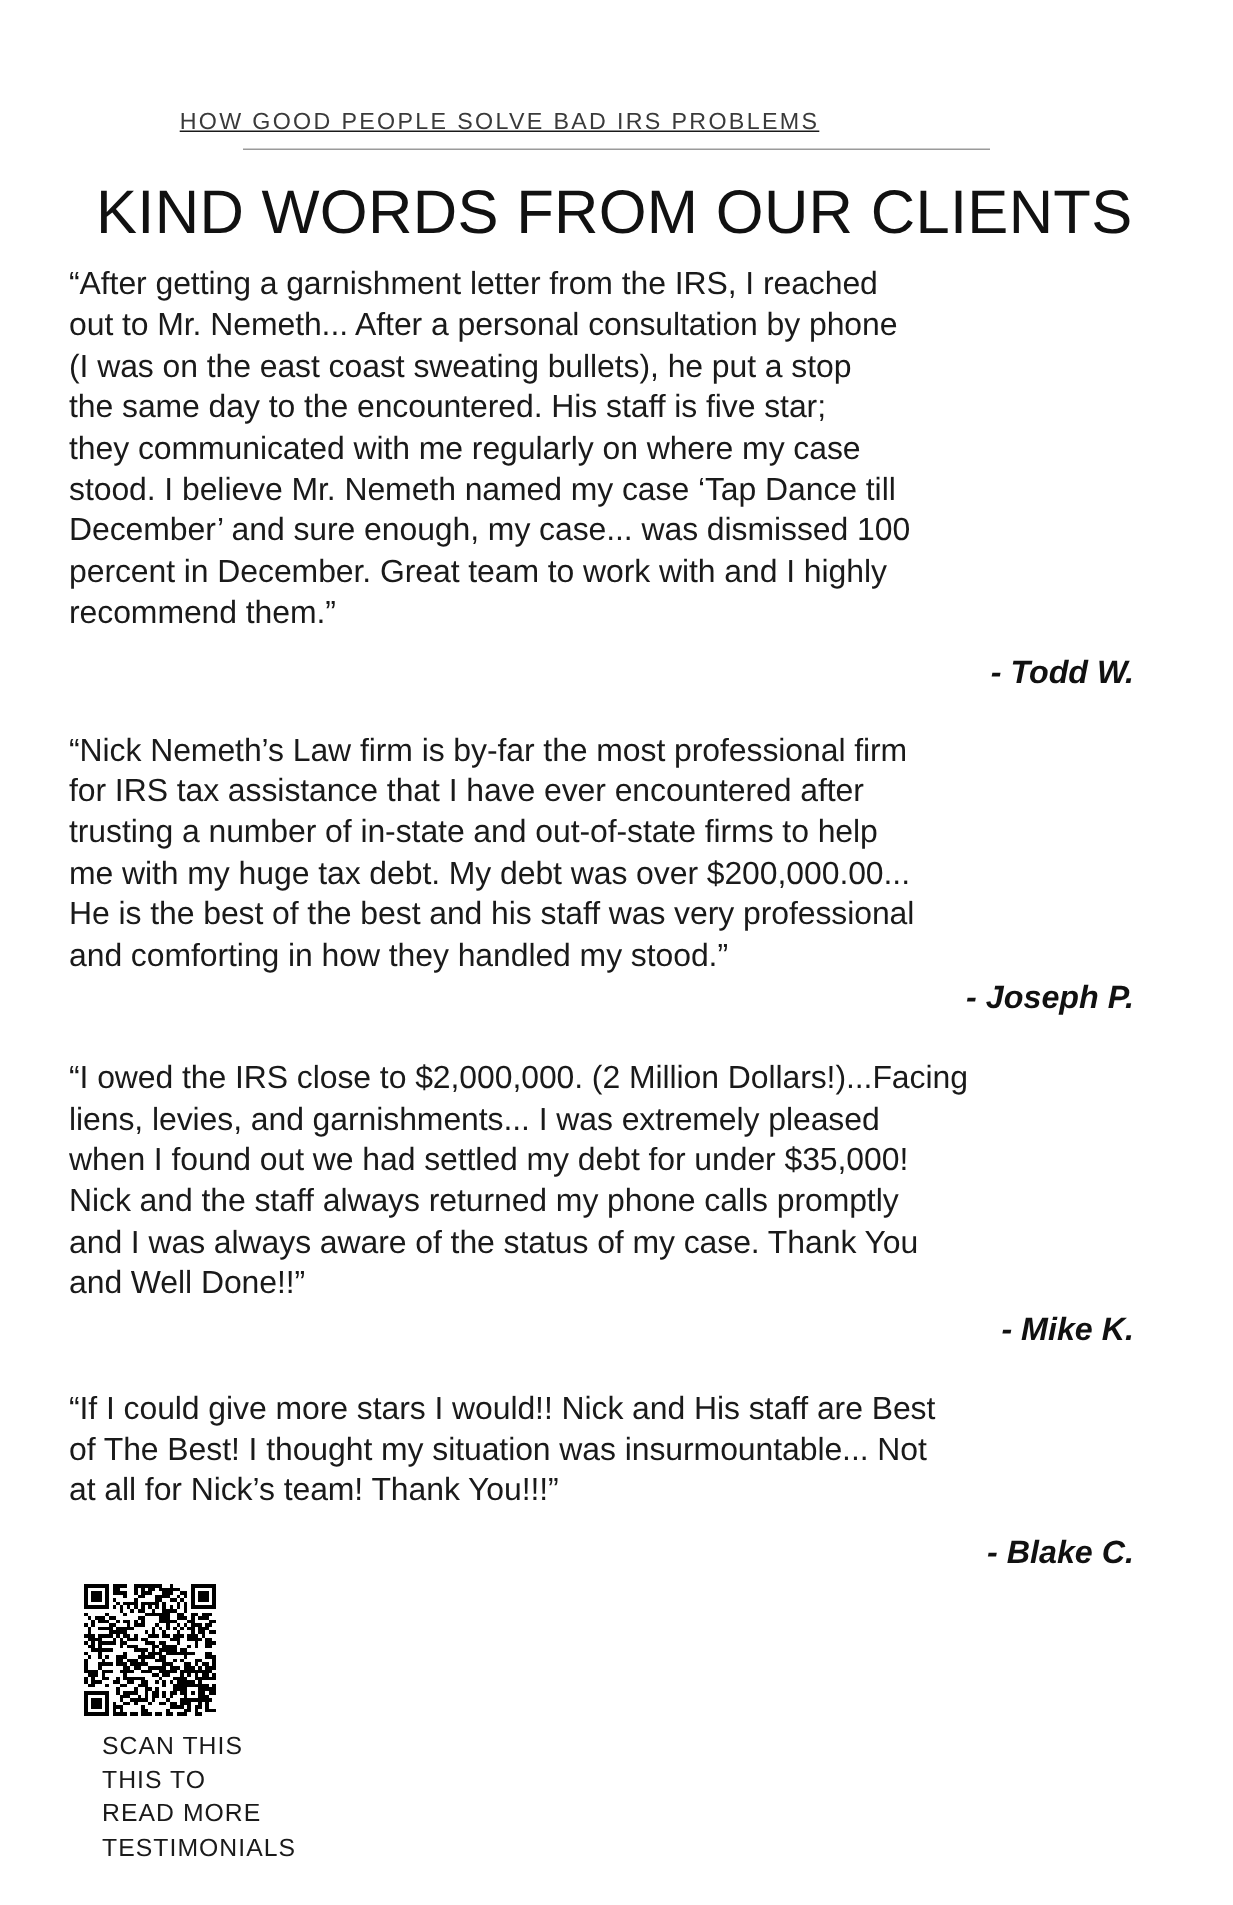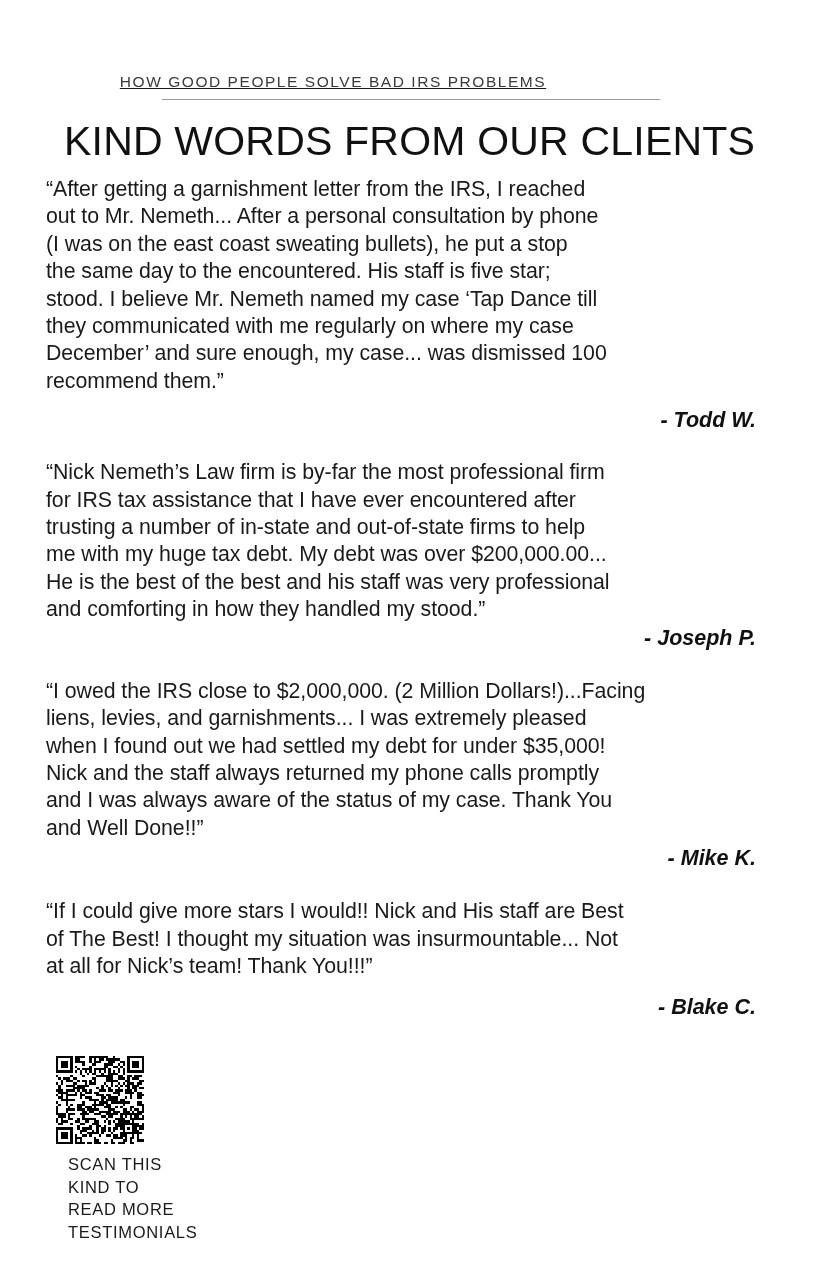--- a/index.html
+++ b/index.html
@@ -149,23 +149,24 @@
   <h1 class="page-title">KIND WORDS FROM OUR CLIENTS</h1>
 
   <div class="testimonials">
 
     <div class="testimonial t0">
       <div class="quote-body">
           <span class="quote-line">“After getting a garnishment letter from the IRS, I reached</span>
           <span class="quote-line">out to Mr. Nemeth... After a personal consultation by phone</span>
           <span class="quote-line">(I was on the east coast sweating bullets), he put a stop</span>
           <span class="quote-line">the same day to the encountered. His staff is five star;</span>
+          <span class="quote-line">they communicated with me regularly on where my case</span>
           <span class="quote-line">stood. I believe Mr. Nemeth named my case ‘Tap Dance till</span>
-          <span class="quote-line">they communicated with me regularly on where my case</span>
           <span class="quote-line">December’ and sure enough, my case... was dismissed 100</span>
+          <span class="quote-line">percent in December. Great team to work with and I highly</span>
           <span class="quote-line">recommend them.”</span>
         </div>
       <div class="attribution">- Todd W.</div>
     </div>
 
     <div class="testimonial t1">
       <div class="quote-body">
           <span class="quote-line">“Nick Nemeth’s Law firm is by-far the most professional firm</span>
           <span class="quote-line">for IRS tax assistance that I have ever encountered after</span>
           <span class="quote-line">trusting a number of in-state and out-of-state firms to help</span>
@@ -201,19 +202,19 @@
 
   <div class="qr-footer">
     <svg class="qr-code" viewBox="0 0 37 37" shape-rendering="crispEdges">
       <rect width="37" height="37" fill="#ffffff"></rect>
       <g fill="#000000" id="qr-cells">
           <path d="M0 0h1v1h-1zM1 0h1v1h-1zM2 0h1v1h-1zM3 0h1v1h-1zM4 0h1v1h-1zM5 0h1v1h-1zM6 0h1v1h-1zM8 0h1v1h-1zM9 0h1v1h-1zM10 0h1v1h-1zM11 0h1v1h-1zM14 0h1v1h-1zM15 0h1v1h-1zM16 0h1v1h-1zM17 0h1v1h-1zM18 0h1v1h-1zM19 0h1v1h-1zM20 0h1v1h-1zM21 0h1v1h-1zM24 0h1v1h-1zM30 0h1v1h-1zM31 0h1v1h-1zM32 0h1v1h-1zM33 0h1v1h-1zM34 0h1v1h-1zM35 0h1v1h-1zM36 0h1v1h-1zM0 1h1v1h-1zM6 1h1v1h-1zM8 1h1v1h-1zM9 1h1v1h-1zM14 1h1v1h-1zM16 1h1v1h-1zM18 1h1v1h-1zM19 1h1v1h-1zM21 1h1v1h-1zM22 1h1v1h-1zM23 1h1v1h-1zM24 1h1v1h-1zM25 1h1v1h-1zM26 1h1v1h-1zM30 1h1v1h-1zM36 1h1v1h-1zM0 2h1v1h-1zM2 2h1v1h-1zM3 2h1v1h-1zM4 2h1v1h-1zM6 2h1v1h-1zM8 2h1v1h-1zM9 2h1v1h-1zM10 2h1v1h-1zM11 2h1v1h-1zM14 2h1v1h-1zM16 2h1v1h-1zM17 2h1v1h-1zM18 2h1v1h-1zM22 2h1v1h-1zM23 2h1v1h-1zM24 2h1v1h-1zM27 2h1v1h-1zM28 2h1v1h-1zM30 2h1v1h-1zM32 2h1v1h-1zM33 2h1v1h-1zM34 2h1v1h-1zM36 2h1v1h-1zM0 3h1v1h-1zM2 3h1v1h-1zM3 3h1v1h-1zM4 3h1v1h-1zM6 3h1v1h-1zM11 3h1v1h-1zM15 3h1v1h-1zM16 3h1v1h-1zM20 3h1v1h-1zM21 3h1v1h-1zM22 3h1v1h-1zM23 3h1v1h-1zM26 3h1v1h-1zM28 3h1v1h-1zM30 3h1v1h-1zM32 3h1v1h-1zM33 3h1v1h-1zM34 3h1v1h-1zM36 3h1v1h-1zM0 4h1v1h-1zM2 4h1v1h-1zM3 4h1v1h-1zM4 4h1v1h-1zM6 4h1v1h-1zM8 4h1v1h-1zM14 4h1v1h-1zM20 4h1v1h-1zM21 4h1v1h-1zM24 4h1v1h-1zM25 4h1v1h-1zM27 4h1v1h-1zM30 4h1v1h-1zM32 4h1v1h-1zM33 4h1v1h-1zM34 4h1v1h-1zM36 4h1v1h-1zM0 5h1v1h-1zM6 5h1v1h-1zM9 5h1v1h-1zM11 5h1v1h-1zM12 5h1v1h-1zM13 5h1v1h-1zM14 5h1v1h-1zM16 5h1v1h-1zM17 5h1v1h-1zM18 5h1v1h-1zM19 5h1v1h-1zM20 5h1v1h-1zM22 5h1v1h-1zM26 5h1v1h-1zM28 5h1v1h-1zM30 5h1v1h-1zM36 5h1v1h-1zM0 6h1v1h-1zM1 6h1v1h-1zM2 6h1v1h-1zM3 6h1v1h-1zM4 6h1v1h-1zM5 6h1v1h-1zM6 6h1v1h-1zM8 6h1v1h-1zM10 6h1v1h-1zM12 6h1v1h-1zM14 6h1v1h-1zM16 6h1v1h-1zM18 6h1v1h-1zM20 6h1v1h-1zM22 6h1v1h-1zM24 6h1v1h-1zM26 6h1v1h-1zM28 6h1v1h-1zM30 6h1v1h-1zM31 6h1v1h-1zM32 6h1v1h-1zM33 6h1v1h-1zM34 6h1v1h-1zM35 6h1v1h-1zM36 6h1v1h-1zM10 7h1v1h-1zM13 7h1v1h-1zM15 7h1v1h-1zM16 7h1v1h-1zM19 7h1v1h-1zM22 7h1v1h-1zM23 7h1v1h-1zM24 7h1v1h-1zM25 7h1v1h-1zM28 7h1v1h-1zM0 8h1v1h-1zM6 8h1v1h-1zM11 8h1v1h-1zM17 8h1v1h-1zM18 8h1v1h-1zM19 8h1v1h-1zM20 8h1v1h-1zM21 8h1v1h-1zM22 8h1v1h-1zM23 8h1v1h-1zM26 8h1v1h-1zM27 8h1v1h-1zM30 8h1v1h-1zM31 8h1v1h-1zM33 8h1v1h-1zM34 8h1v1h-1zM35 8h1v1h-1zM1 9h1v1h-1zM3 9h1v1h-1zM4 9h1v1h-1zM5 9h1v1h-1zM7 9h1v1h-1zM8 9h1v1h-1zM15 9h1v1h-1zM16 9h1v1h-1zM21 9h1v1h-1zM22 9h1v1h-1zM23 9h1v1h-1zM26 9h1v1h-1zM27 9h1v1h-1zM28 9h1v1h-1zM30 9h1v1h-1zM32 9h1v1h-1zM33 9h1v1h-1zM34 9h1v1h-1zM2 10h1v1h-1zM4 10h1v1h-1zM5 10h1v1h-1zM6 10h1v1h-1zM9 10h1v1h-1zM11 10h1v1h-1zM12 10h1v1h-1zM14 10h1v1h-1zM16 10h1v1h-1zM21 10h1v1h-1zM22 10h1v1h-1zM23 10h1v1h-1zM24 10h1v1h-1zM25 10h1v1h-1zM29 10h1v1h-1zM30 10h1v1h-1zM35 10h1v1h-1zM36 10h1v1h-1zM0 11h1v1h-1zM2 11h1v1h-1zM7 11h1v1h-1zM8 11h1v1h-1zM12 11h1v1h-1zM14 11h1v1h-1zM15 11h1v1h-1zM16 11h1v1h-1zM20 11h1v1h-1zM23 11h1v1h-1zM26 11h1v1h-1zM28 11h1v1h-1zM30 11h1v1h-1zM31 11h1v1h-1zM32 11h1v1h-1zM34 11h1v1h-1zM35 11h1v1h-1zM1 12h1v1h-1zM4 12h1v1h-1zM5 12h1v1h-1zM6 12h1v1h-1zM7 12h1v1h-1zM9 12h1v1h-1zM10 12h1v1h-1zM11 12h1v1h-1zM12 12h1v1h-1zM13 12h1v1h-1zM19 12h1v1h-1zM21 12h1v1h-1zM23 12h1v1h-1zM25 12h1v1h-1zM27 12h1v1h-1zM29 12h1v1h-1zM30 12h1v1h-1zM32 12h1v1h-1zM33 12h1v1h-1zM34 12h1v1h-1zM1 13h1v1h-1zM7 13h1v1h-1zM8 13h1v1h-1zM9 13h1v1h-1zM10 13h1v1h-1zM11 13h1v1h-1zM17 13h1v1h-1zM19 13h1v1h-1zM22 13h1v1h-1zM26 13h1v1h-1zM30 13h1v1h-1zM32 13h1v1h-1zM33 13h1v1h-1zM35 13h1v1h-1zM36 13h1v1h-1zM0 14h1v1h-1zM1 14h1v1h-1zM2 14h1v1h-1zM4 14h1v1h-1zM5 14h1v1h-1zM6 14h1v1h-1zM7 14h1v1h-1zM9 14h1v1h-1zM11 14h1v1h-1zM12 14h1v1h-1zM14 14h1v1h-1zM18 14h1v1h-1zM19 14h1v1h-1zM20 14h1v1h-1zM22 14h1v1h-1zM23 14h1v1h-1zM25 14h1v1h-1zM26 14h1v1h-1zM27 14h1v1h-1zM29 14h1v1h-1zM30 14h1v1h-1zM31 14h1v1h-1zM33 14h1v1h-1zM1 15h1v1h-1zM2 15h1v1h-1zM3 15h1v1h-1zM4 15h1v1h-1zM8 15h1v1h-1zM10 15h1v1h-1zM12 15h1v1h-1zM13 15h1v1h-1zM14 15h1v1h-1zM16 15h1v1h-1zM17 15h1v1h-1zM24 15h1v1h-1zM25 15h1v1h-1zM26 15h1v1h-1zM29 15h1v1h-1zM30 15h1v1h-1zM31 15h1v1h-1zM32 15h1v1h-1zM34 15h1v1h-1zM35 15h1v1h-1zM0 16h1v1h-1zM2 16h1v1h-1zM4 16h1v1h-1zM5 16h1v1h-1zM6 16h1v1h-1zM7 16h1v1h-1zM8 16h1v1h-1zM10 16h1v1h-1zM11 16h1v1h-1zM17 16h1v1h-1zM18 16h1v1h-1zM19 16h1v1h-1zM21 16h1v1h-1zM22 16h1v1h-1zM26 16h1v1h-1zM31 16h1v1h-1zM34 16h1v1h-1zM35 16h1v1h-1zM36 16h1v1h-1zM1 17h1v1h-1zM2 17h1v1h-1zM4 17h1v1h-1zM10 17h1v1h-1zM12 17h1v1h-1zM13 17h1v1h-1zM14 17h1v1h-1zM19 17h1v1h-1zM20 17h1v1h-1zM22 17h1v1h-1zM23 17h1v1h-1zM24 17h1v1h-1zM25 17h1v1h-1zM29 17h1v1h-1zM31 17h1v1h-1zM34 17h1v1h-1zM35 17h1v1h-1zM2 18h1v1h-1zM3 18h1v1h-1zM4 18h1v1h-1zM5 18h1v1h-1zM6 18h1v1h-1zM7 18h1v1h-1zM14 18h1v1h-1zM15 18h1v1h-1zM16 18h1v1h-1zM17 18h1v1h-1zM19 18h1v1h-1zM21 18h1v1h-1zM22 18h1v1h-1zM23 18h1v1h-1zM24 18h1v1h-1zM25 18h1v1h-1zM27 18h1v1h-1zM28 18h1v1h-1zM0 19h1v1h-1zM4 19h1v1h-1zM11 19h1v1h-1zM16 19h1v1h-1zM18 19h1v1h-1zM19 19h1v1h-1zM20 19h1v1h-1zM21 19h1v1h-1zM23 19h1v1h-1zM24 19h1v1h-1zM25 19h1v1h-1zM26 19h1v1h-1zM27 19h1v1h-1zM28 19h1v1h-1zM29 19h1v1h-1zM30 19h1v1h-1zM34 19h1v1h-1zM35 19h1v1h-1zM1 20h1v1h-1zM4 20h1v1h-1zM6 20h1v1h-1zM9 20h1v1h-1zM10 20h1v1h-1zM11 20h1v1h-1zM15 20h1v1h-1zM16 20h1v1h-1zM17 20h1v1h-1zM18 20h1v1h-1zM19 20h1v1h-1zM21 20h1v1h-1zM22 20h1v1h-1zM28 20h1v1h-1zM34 20h1v1h-1zM35 20h1v1h-1zM36 20h1v1h-1zM0 21h1v1h-1zM5 21h1v1h-1zM9 21h1v1h-1zM10 21h1v1h-1zM12 21h1v1h-1zM13 21h1v1h-1zM14 21h1v1h-1zM16 21h1v1h-1zM20 21h1v1h-1zM21 21h1v1h-1zM22 21h1v1h-1zM25 21h1v1h-1zM27 21h1v1h-1zM31 21h1v1h-1zM32 21h1v1h-1zM36 21h1v1h-1zM0 22h1v1h-1zM4 22h1v1h-1zM5 22h1v1h-1zM6 22h1v1h-1zM7 22h1v1h-1zM9 22h1v1h-1zM10 22h1v1h-1zM11 22h1v1h-1zM13 22h1v1h-1zM14 22h1v1h-1zM15 22h1v1h-1zM16 22h1v1h-1zM17 22h1v1h-1zM22 22h1v1h-1zM23 22h1v1h-1zM24 22h1v1h-1zM28 22h1v1h-1zM29 22h1v1h-1zM31 22h1v1h-1zM33 22h1v1h-1zM34 22h1v1h-1zM36 22h1v1h-1zM0 23h1v1h-1zM4 23h1v1h-1zM11 23h1v1h-1zM12 23h1v1h-1zM14 23h1v1h-1zM15 23h1v1h-1zM18 23h1v1h-1zM19 23h1v1h-1zM20 23h1v1h-1zM21 23h1v1h-1zM22 23h1v1h-1zM24 23h1v1h-1zM25 23h1v1h-1zM26 23h1v1h-1zM28 23h1v1h-1zM29 23h1v1h-1zM30 23h1v1h-1zM32 23h1v1h-1zM34 23h1v1h-1zM35 23h1v1h-1zM36 23h1v1h-1zM0 24h1v1h-1zM1 24h1v1h-1zM2 24h1v1h-1zM3 24h1v1h-1zM5 24h1v1h-1zM6 24h1v1h-1zM7 24h1v1h-1zM10 24h1v1h-1zM11 24h1v1h-1zM12 24h1v1h-1zM13 24h1v1h-1zM16 24h1v1h-1zM17 24h1v1h-1zM18 24h1v1h-1zM21 24h1v1h-1zM22 24h1v1h-1zM23 24h1v1h-1zM24 24h1v1h-1zM25 24h1v1h-1zM27 24h1v1h-1zM28 24h1v1h-1zM29 24h1v1h-1zM30 24h1v1h-1zM31 24h1v1h-1zM32 24h1v1h-1zM33 24h1v1h-1zM34 24h1v1h-1zM35 24h1v1h-1zM1 25h1v1h-1zM2 25h1v1h-1zM3 25h1v1h-1zM5 25h1v1h-1zM11 25h1v1h-1zM19 25h1v1h-1zM20 25h1v1h-1zM22 25h1v1h-1zM23 25h1v1h-1zM27 25h1v1h-1zM29 25h1v1h-1zM31 25h1v1h-1zM33 25h1v1h-1zM34 25h1v1h-1zM36 25h1v1h-1zM0 26h1v1h-1zM2 26h1v1h-1zM5 26h1v1h-1zM6 26h1v1h-1zM9 26h1v1h-1zM11 26h1v1h-1zM12 26h1v1h-1zM13 26h1v1h-1zM14 26h1v1h-1zM15 26h1v1h-1zM16 26h1v1h-1zM21 26h1v1h-1zM25 26h1v1h-1zM26 26h1v1h-1zM27 26h1v1h-1zM28 26h1v1h-1zM31 26h1v1h-1zM32 26h1v1h-1zM33 26h1v1h-1zM34 26h1v1h-1zM35 26h1v1h-1zM36 26h1v1h-1zM0 27h1v1h-1zM2 27h1v1h-1zM3 27h1v1h-1zM4 27h1v1h-1zM8 27h1v1h-1zM9 27h1v1h-1zM12 27h1v1h-1zM13 27h1v1h-1zM16 27h1v1h-1zM17 27h1v1h-1zM20 27h1v1h-1zM22 27h1v1h-1zM24 27h1v1h-1zM26 27h1v1h-1zM27 27h1v1h-1zM28 27h1v1h-1zM29 27h1v1h-1zM30 27h1v1h-1zM32 27h1v1h-1zM1 28h1v1h-1zM2 28h1v1h-1zM6 28h1v1h-1zM10 28h1v1h-1zM11 28h1v1h-1zM15 28h1v1h-1zM16 28h1v1h-1zM17 28h1v1h-1zM22 28h1v1h-1zM25 28h1v1h-1zM26 28h1v1h-1zM27 28h1v1h-1zM28 28h1v1h-1zM29 28h1v1h-1zM30 28h1v1h-1zM31 28h1v1h-1zM32 28h1v1h-1zM33 28h1v1h-1zM34 28h1v1h-1zM36 28h1v1h-1zM9 29h1v1h-1zM14 29h1v1h-1zM17 29h1v1h-1zM18 29h1v1h-1zM20 29h1v1h-1zM25 29h1v1h-1zM26 29h1v1h-1zM27 29h1v1h-1zM28 29h1v1h-1zM32 29h1v1h-1zM33 29h1v1h-1zM34 29h1v1h-1zM35 29h1v1h-1zM36 29h1v1h-1zM0 30h1v1h-1zM1 30h1v1h-1zM2 30h1v1h-1zM3 30h1v1h-1zM4 30h1v1h-1zM5 30h1v1h-1zM6 30h1v1h-1zM9 30h1v1h-1zM11 30h1v1h-1zM12 30h1v1h-1zM13 30h1v1h-1zM14 30h1v1h-1zM17 30h1v1h-1zM19 30h1v1h-1zM20 30h1v1h-1zM22 30h1v1h-1zM24 30h1v1h-1zM25 30h1v1h-1zM27 30h1v1h-1zM28 30h1v1h-1zM30 30h1v1h-1zM32 30h1v1h-1zM33 30h1v1h-1zM35 30h1v1h-1zM36 30h1v1h-1zM0 31h1v1h-1zM6 31h1v1h-1zM10 31h1v1h-1zM11 31h1v1h-1zM12 31h1v1h-1zM15 31h1v1h-1zM17 31h1v1h-1zM19 31h1v1h-1zM20 31h1v1h-1zM22 31h1v1h-1zM24 31h1v1h-1zM28 31h1v1h-1zM32 31h1v1h-1zM33 31h1v1h-1zM34 31h1v1h-1zM0 32h1v1h-1zM2 32h1v1h-1zM3 32h1v1h-1zM4 32h1v1h-1zM6 32h1v1h-1zM10 32h1v1h-1zM13 32h1v1h-1zM14 32h1v1h-1zM15 32h1v1h-1zM16 32h1v1h-1zM17 32h1v1h-1zM19 32h1v1h-1zM23 32h1v1h-1zM27 32h1v1h-1zM28 32h1v1h-1zM29 32h1v1h-1zM30 32h1v1h-1zM31 32h1v1h-1zM32 32h1v1h-1zM33 32h1v1h-1zM34 32h1v1h-1zM35 32h1v1h-1zM0 33h1v1h-1zM2 33h1v1h-1zM3 33h1v1h-1zM4 33h1v1h-1zM6 33h1v1h-1zM8 33h1v1h-1zM11 33h1v1h-1zM12 33h1v1h-1zM14 33h1v1h-1zM18 33h1v1h-1zM21 33h1v1h-1zM22 33h1v1h-1zM24 33h1v1h-1zM25 33h1v1h-1zM27 33h1v1h-1zM28 33h1v1h-1zM29 33h1v1h-1zM32 33h1v1h-1zM34 33h1v1h-1zM0 34h1v1h-1zM2 34h1v1h-1zM3 34h1v1h-1zM4 34h1v1h-1zM6 34h1v1h-1zM8 34h1v1h-1zM9 34h1v1h-1zM10 34h1v1h-1zM16 34h1v1h-1zM24 34h1v1h-1zM25 34h1v1h-1zM26 34h1v1h-1zM27 34h1v1h-1zM29 34h1v1h-1zM31 34h1v1h-1zM32 34h1v1h-1zM34 34h1v1h-1zM0 35h1v1h-1zM6 35h1v1h-1zM8 35h1v1h-1zM10 35h1v1h-1zM16 35h1v1h-1zM17 35h1v1h-1zM23 35h1v1h-1zM28 35h1v1h-1zM29 35h1v1h-1zM31 35h1v1h-1zM34 35h1v1h-1zM35 35h1v1h-1zM36 35h1v1h-1zM0 36h1v1h-1zM1 36h1v1h-1zM2 36h1v1h-1zM3 36h1v1h-1zM4 36h1v1h-1zM5 36h1v1h-1zM6 36h1v1h-1zM8 36h1v1h-1zM9 36h1v1h-1zM10 36h1v1h-1zM11 36h1v1h-1zM13 36h1v1h-1zM14 36h1v1h-1zM16 36h1v1h-1zM17 36h1v1h-1zM18 36h1v1h-1zM20 36h1v1h-1zM21 36h1v1h-1zM23 36h1v1h-1zM24 36h1v1h-1zM26 36h1v1h-1zM27 36h1v1h-1zM28 36h1v1h-1zM31 36h1v1h-1zM32 36h1v1h-1z" fill="#000000"></path>
         </g>
     </svg>
     <div class="scan-text">
         <span class="scan-line">SCAN THIS</span>
-        <span class="scan-line">KIND TO</span>
+        <span class="scan-line">THIS TO</span>
         <span class="scan-line">READ MORE</span>
         <span class="scan-line">TESTIMONIALS</span>
       </div>
   </div>
 
 </div>
 
 </body></html>

